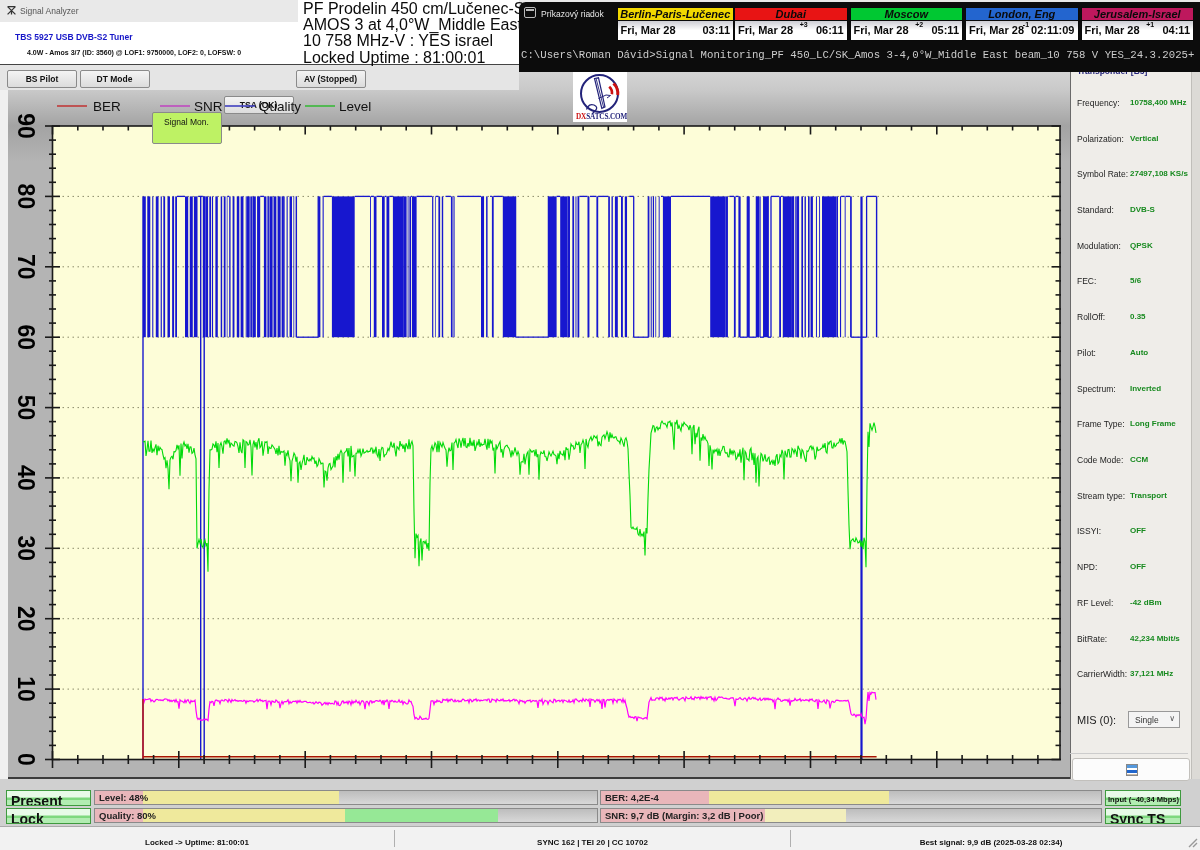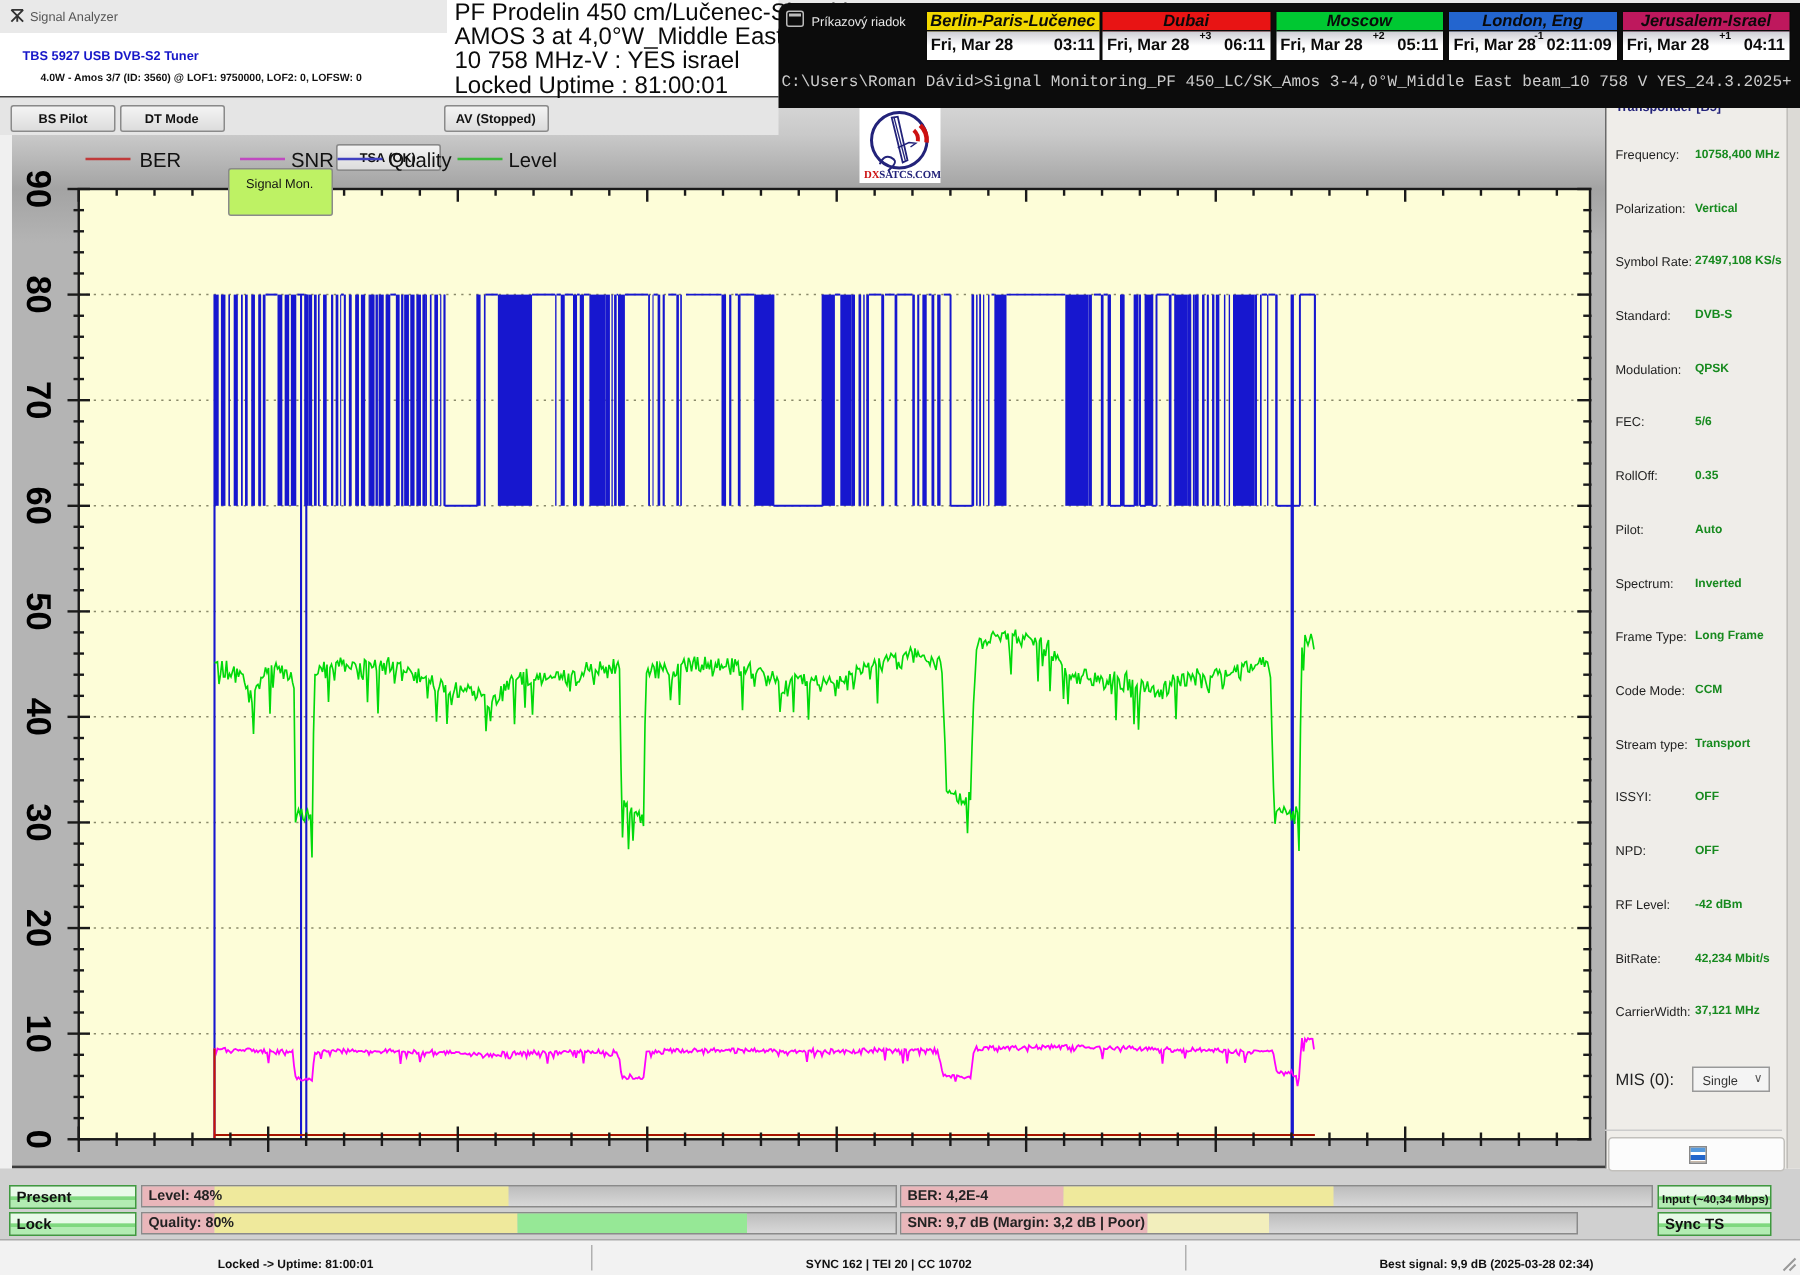--- a/index.html
+++ b/index.html
@@ -66,21 +66,21 @@
 #rpline { left:1070px; top:753px; width:118px; height:1px; background:#ccc; z-index:3; }
 #rbtn { left:1072px; top:758px; width:118px; height:23px; background:#fcfcfc; border:1px solid #c2c0bc;
   border-radius:3px; z-index:3; }
 #rbtnico { position:absolute; left:53px; top:5px; width:12px; height:12px;
   background:linear-gradient(#5599dd 0 3px,#fff 3px 5px,#2266cc 5px 8px,#fff 8px 9px,#c8b8a8 9px 12px);
   border:1px solid #888; }
 
 
 #botstrip { left:0; top:779px; width:1200px; height:47px; background:#d0d0d0; z-index:1; }
 .gbox { position:absolute; height:16px; background:linear-gradient(#e8fae8 0 6px,#7fd87f 7px 9px,#b2ecb2 9px 16px);
-  border:1px solid #3f9a3f; font-size:10px; font-weight:bold; color:#111;
+  border:1px solid #3f9a3f; font-size:14px; font-weight:bold; color:#111;
   padding:2px 0 0 4px; z-index:2; white-space:nowrap; overflow:hidden; }
 .pbar { position:absolute; height:15px; border:1px solid #8a8a8a; background:linear-gradient(#bdbdbd,#d8d8d8); z-index:2;
   font-size:9.5px; font-weight:bold; color:#222; white-space:nowrap; }
 .pseg { position:absolute; top:0; height:13px; }
 .plab { position:absolute; left:4px; top:1px; z-index:3; }
 
 
 #statusbar { left:0; top:826px; width:1200px; height:24px; background:#f2f2f2; z-index:2;
   border-top:1px solid #aaa; font-size:8px; font-weight:bold; color:#111; }
 .sbs { position:absolute; top:11px; text-align:center; }
@@ -601,21 +601,21 @@
  <div class="pseg" style="left:0; width:48px; background:#e9b6ba;"></div>
  <div class="pseg" style="left:48px; width:202px; background:#efe99c;"></div>
  <div class="pseg" style="left:250px; width:153px; background:#96e896;"></div>
  <div class="plab">Quality: 80%</div>
   </div>
 <div class="pbar" style="left:600px; top:790px; width:502px;">
  <div class="pseg" style="left:0; width:108px; background:#e9b6ba;"></div>
  <div class="pseg" style="left:108px; width:180px; background:#efe99c;"></div>
  <div class="plab">BER: 4,2E-4</div>
   </div>
-<div class="pbar" style="left:600px; top:808px; width:452px;">
+<div class="pbar" style="left:600px; top:808px; width:502px;">
  <div class="pseg" style="left:0; width:164px; background:#e9b6ba;"></div>
  <div class="pseg" style="left:164px; width:81px; background:#f2eebc;"></div>
  <div class="plab">SNR: 9,7 dB (Margin: 3,2 dB | Poor)</div>
   </div>
 <div class="gbox" style="left:1105px; top:790px; width:76px; font-size:7.6px; padding-top:4px; padding-left:2px;">Input (~40,34 Mbps)</div>
 <div class="gbox" style="left:1105px; top:808px; width:76px;">Sync TS</div>
 <div class="abs" id="statusbar">
  <div class="sbs" style="left:0; width:394px;">Locked -&gt; Uptime: 81:00:01</div>
  <div class="sbdiv" style="left:394px;"></div>
  <div class="sbs" style="left:395px; width:395px;">SYNC 162 | TEI 20 | CC 10702</div>

